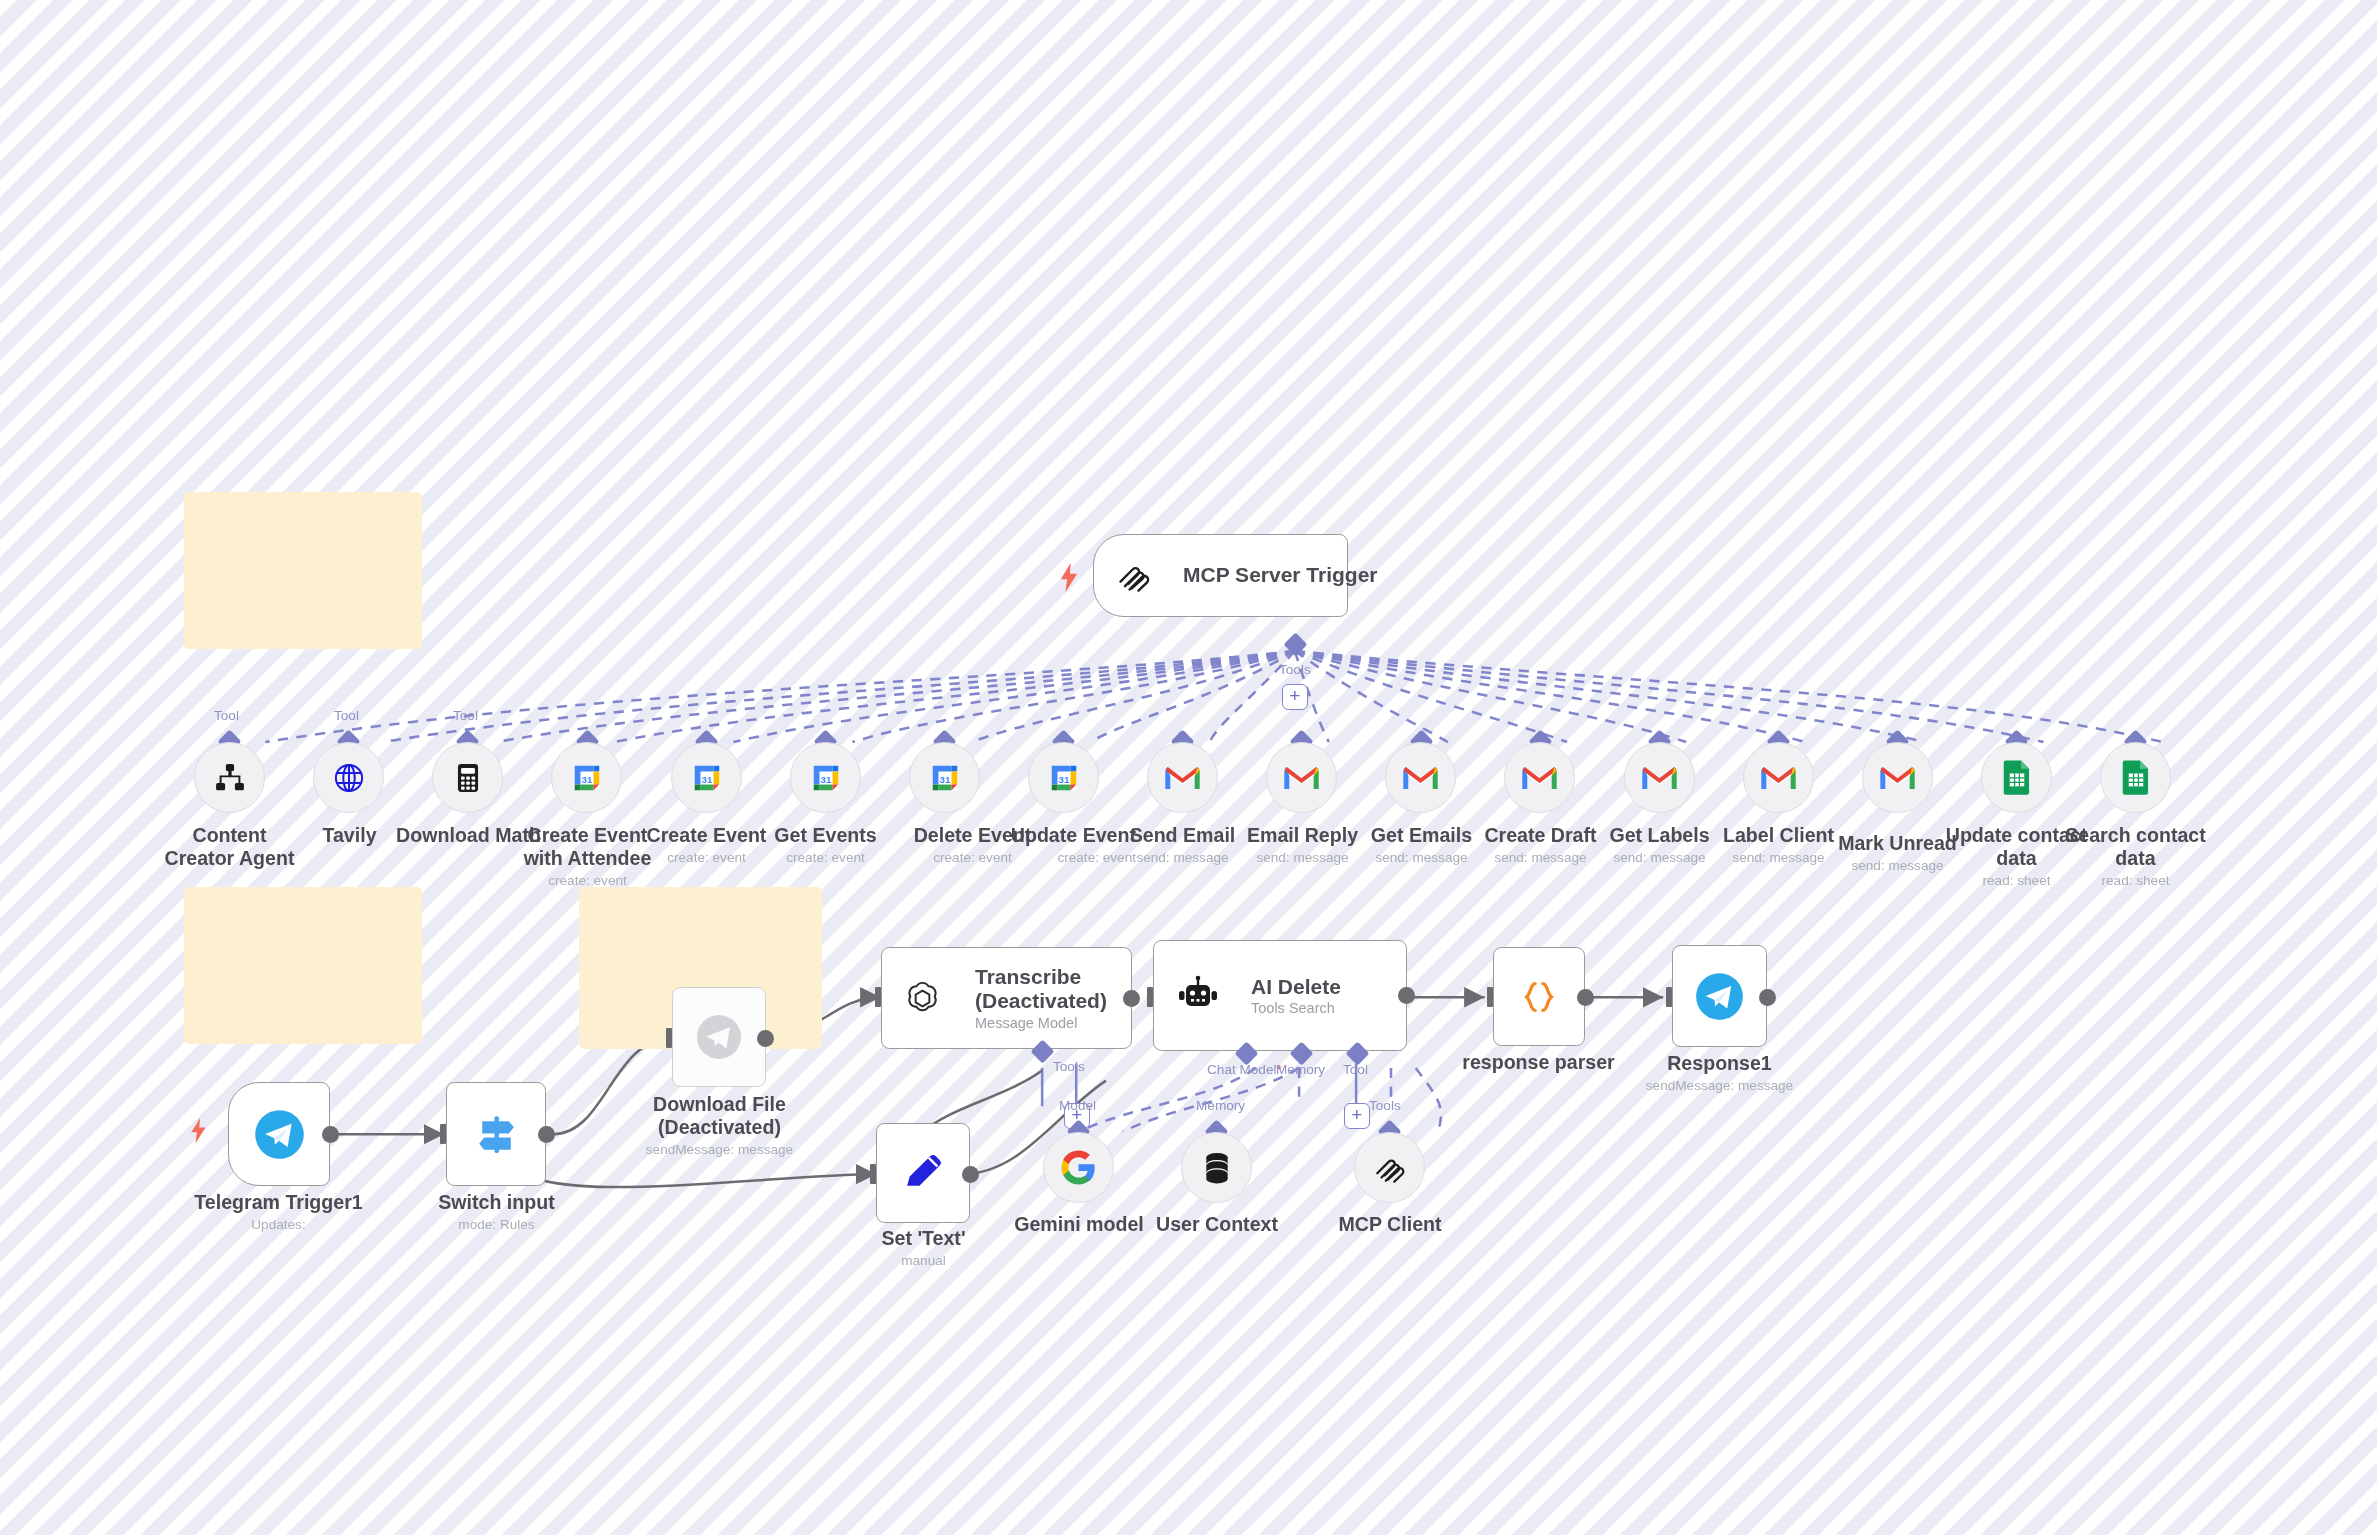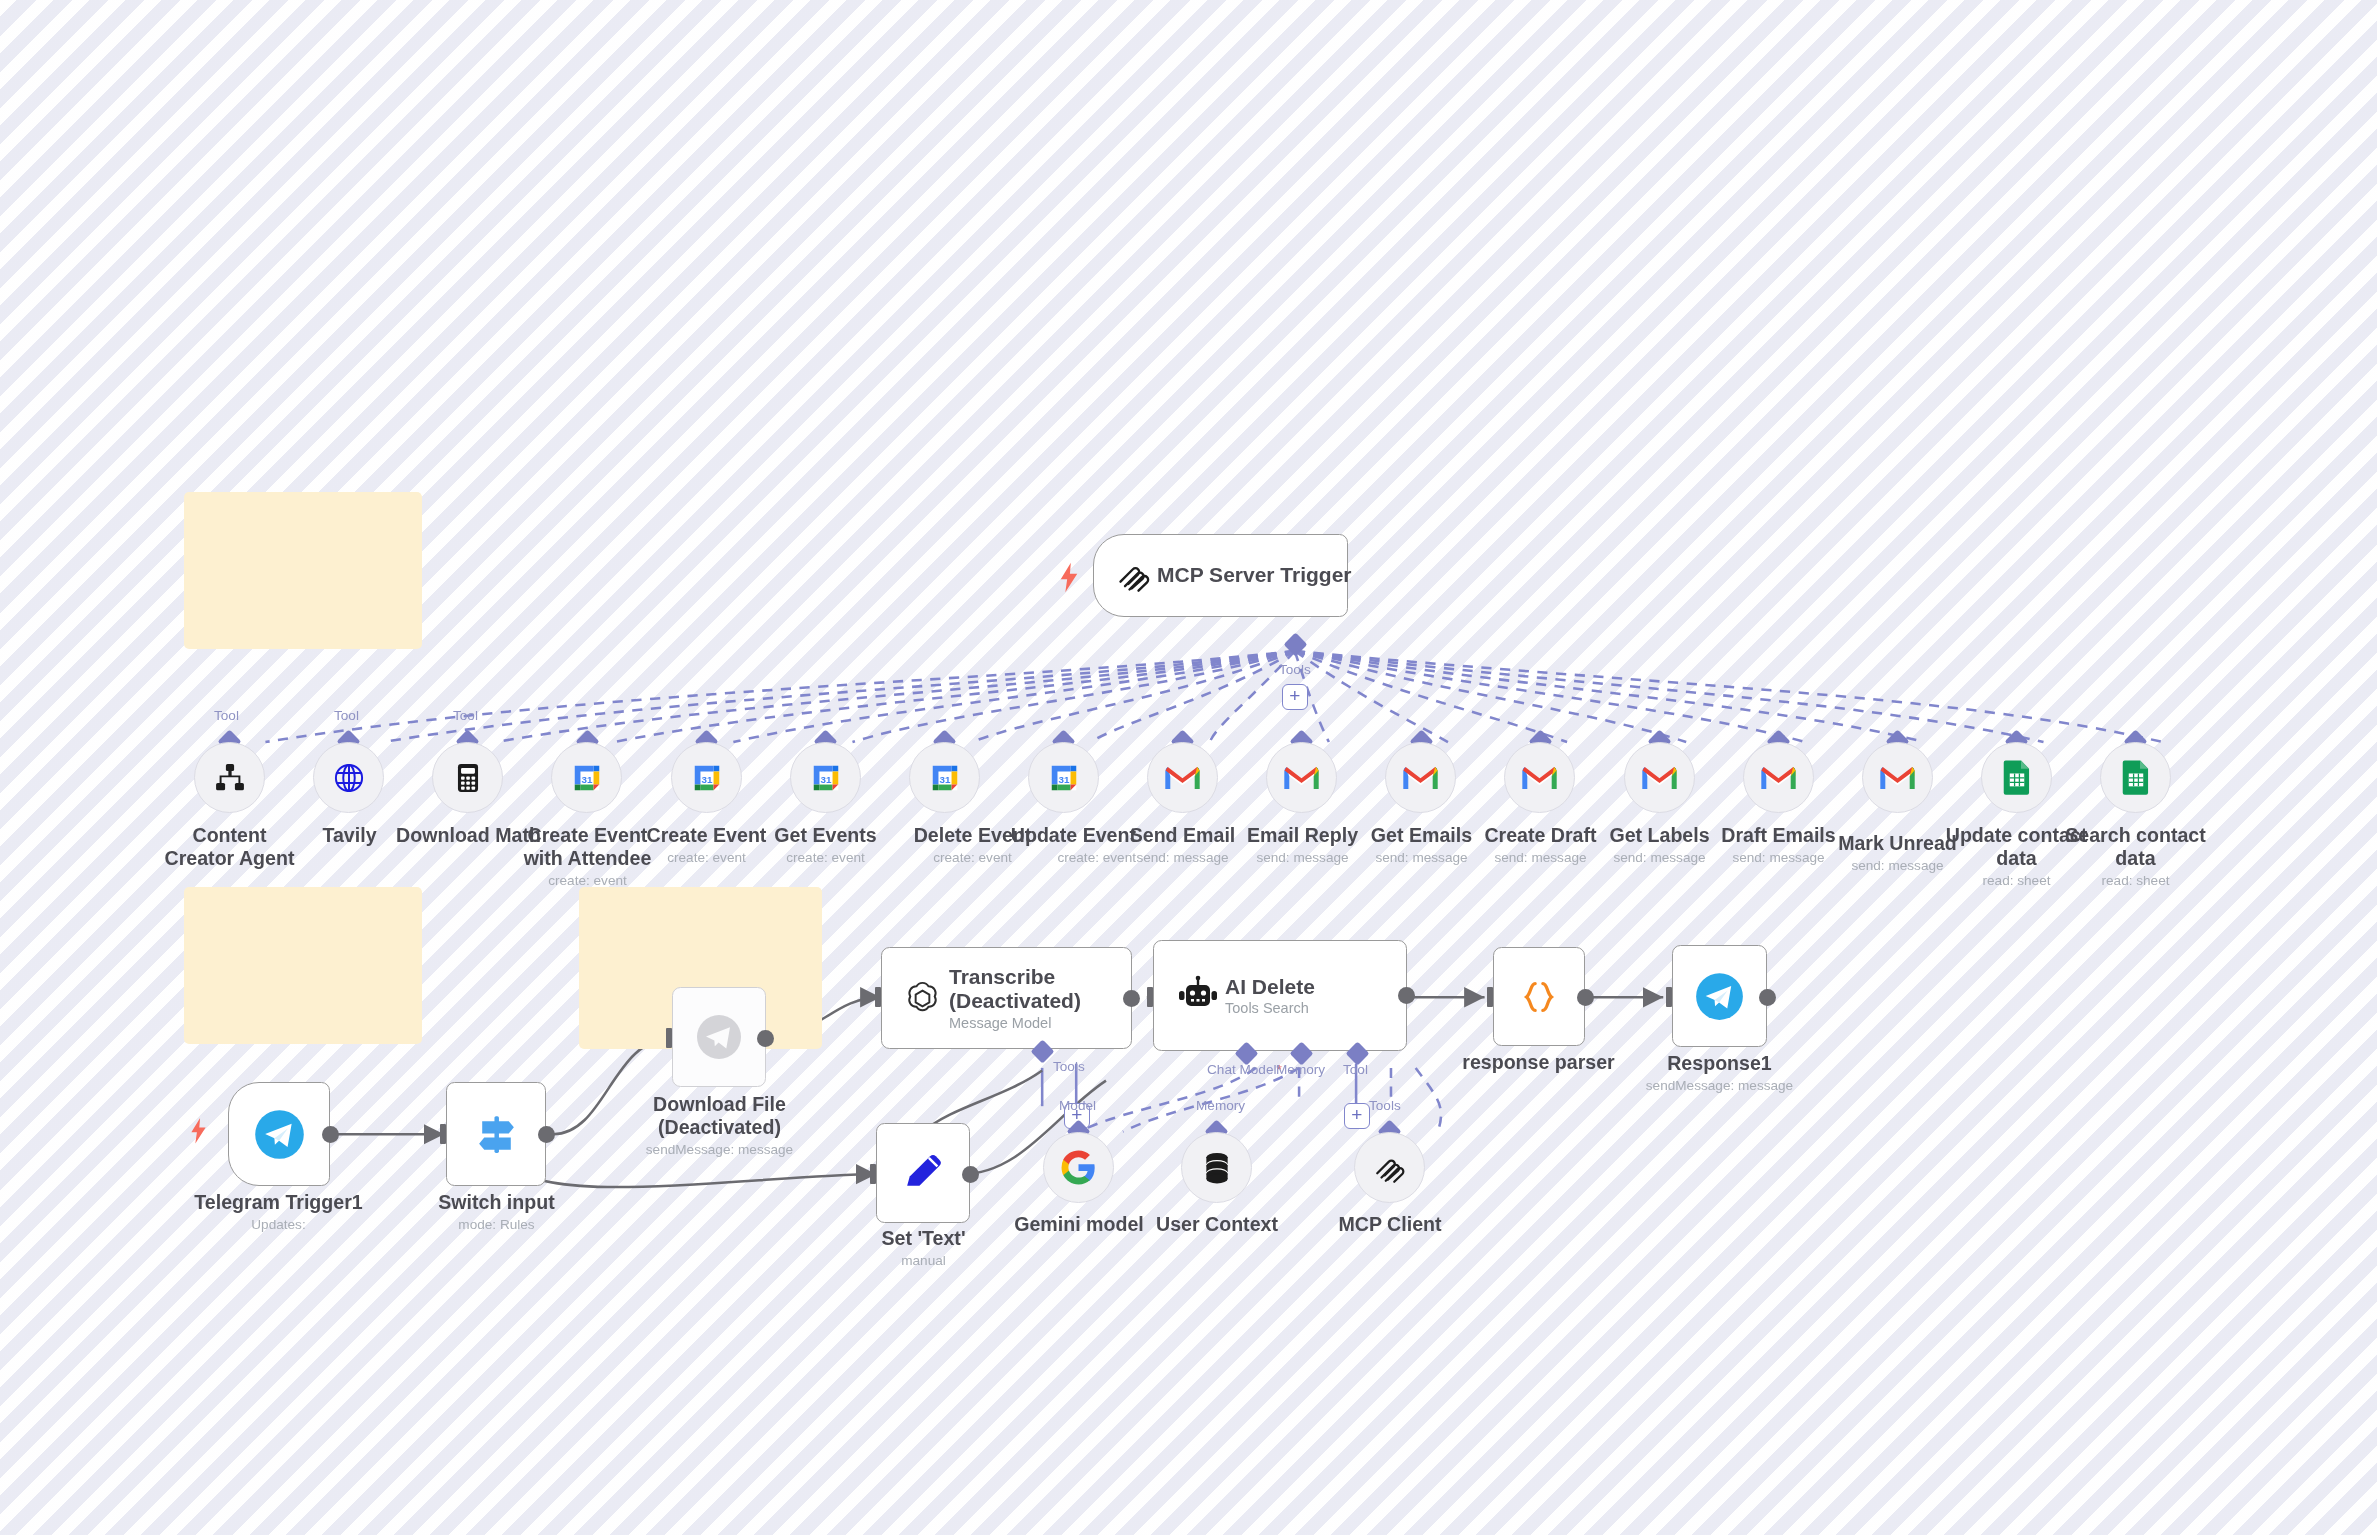--- a/index.html
+++ b/index.html
@@ -31,21 +31,21 @@
 
   
   .node {
     position: absolute;
     background: #ffffff;
     border: 1.7px solid #9a9a9a;
     border-radius: 8.5px;
     display: flex;
     align-items: center;
     justify-content: center;
-    gap: 5px;
+    gap: 31px;
   }
   .node.trigger { border-radius: 31px 8.5px 8.5px 31px; }
   .node .nicon { display: flex; align-items: center; justify-content: center; flex: 0 0 auto; }
   .node .ntext { display: flex; flex-direction: column; align-items: flex-start; }
   .node .ntitle {
     font-size: 21px; font-weight: 700; color: #4b4b52; white-space: nowrap; line-height: 1.15;
   }
   .node .nsub { font-size: 14.5px; color: #9aa0a6; white-space: nowrap; margin-top: 1.7px; }
 
   
@@ -440,21 +440,21 @@
         <path d="M2 33 V9 a5 5 0 0 1 3-4.6 L8 16 V33 Z" fill="#4285f4"></path>
         <path d="M40 33 V16 L43 4.4 A5 5 0 0 1 46 9 V33 Z" fill="#34a853"></path>
         <path d="M5 4.4 L24 19 L43 4.4 L46 9 L24 25 L2 9 Z" fill="#ea4335"></path>
         <path d="M43 4.4 L46 9 V16 L40 16 Z" fill="#fbbc04"></path>
         <path d="M2 33 h6 V16 L2 9 Z" fill="#4285f4"></path>
         <path d="M40 33 h6 V9 L40 16 Z" fill="#34a853"></path>
       </svg>
         </span>
       </div>
       <div class="caption" style="left: 1706px; top: 824px; width: 145px;">
-        <div class="cap-title wrap">Draft Emails</div>
+        <div class="cap-title wrap">Label Client</div>
         <div class="cap-sub">send: message</div>
       </div>
       <div class="diamond" style="left: 1889px; top: 733px;"></div>
       <div class="circle-node" style="left: 1862px; top: 742px;">
         <span style="display:flex;align-items:center;justify-content:center">
           <svg width="37" height="29" viewBox="0 0 48 36">
         <path d="M2 33 V9 L24 24 L46 9 V33 H40 V16 L24 28 L8 16 V33 Z" fill="#ffffff"></path>
         <path d="M2 33 V9 a5 5 0 0 1 3-4.6 L8 16 V33 Z" fill="#4285f4"></path>
         <path d="M40 33 V16 L43 4.4 A5 5 0 0 1 46 9 V33 Z" fill="#34a853"></path>
         <path d="M5 4.4 L24 19 L43 4.4 L46 9 L24 25 L2 9 Z" fill="#ea4335"></path>

